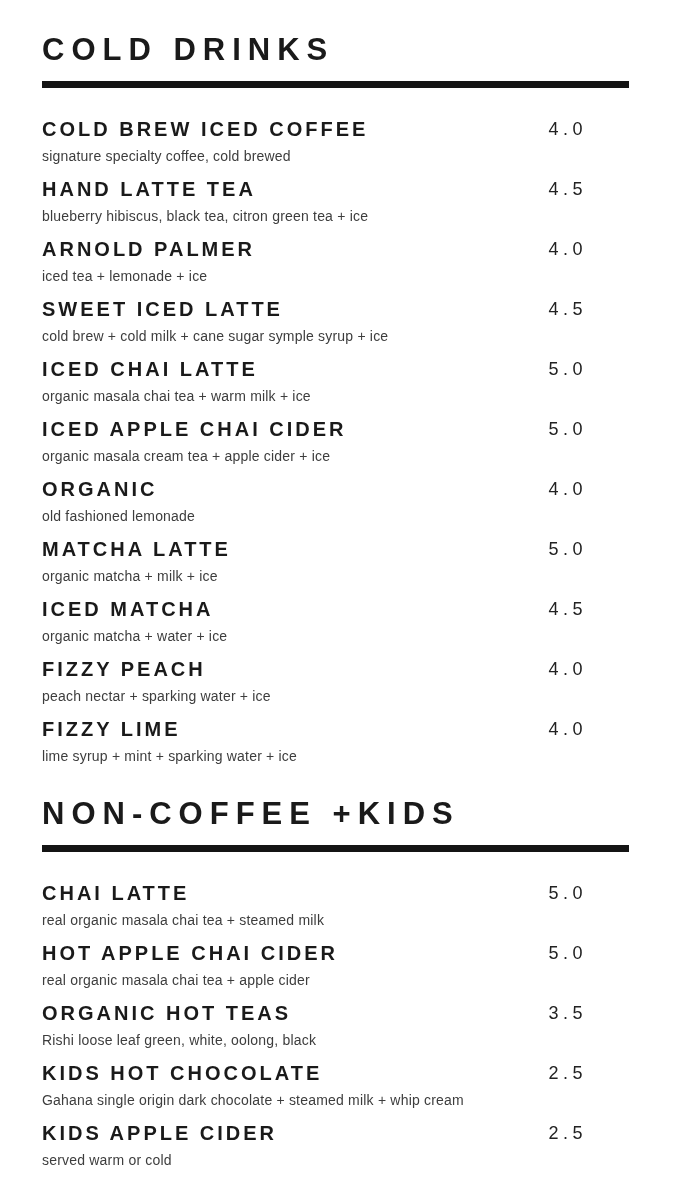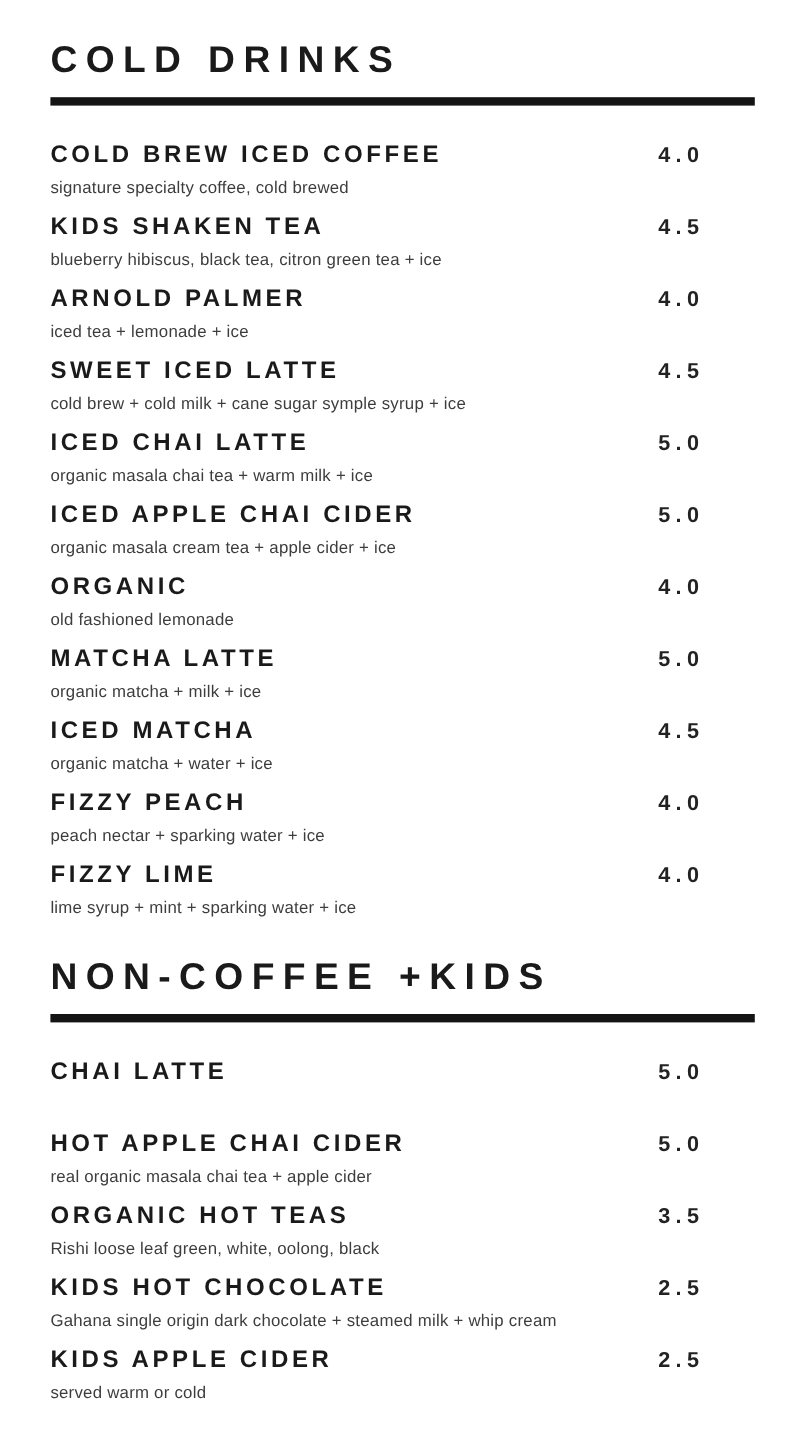--- a/index.html
+++ b/index.html
@@ -47,21 +47,21 @@
   }
   .item-name {
     font-size: 20px;
     font-weight: 700;
     letter-spacing: 3px;
     color: var(--text);
     white-space: nowrap;
   }
   .item-price {
     font-size: 18px;
-    font-weight: 700;
+    font-weight: 400;
     letter-spacing: 4.5px;
     color: #222222;
     white-space: nowrap;
   }
   .item-desc {
     margin-top: 8px;
     font-size: 14px;
     font-weight: 400;
     letter-spacing: 0.2px;
     line-height: 17px;
@@ -80,21 +80,21 @@
   <div class="menu-item">
     <div class="item-row">
       <span class="item-name">COLD BREW ICED COFFEE</span>
       <span class="item-price">4.0</span>
     </div>
     <div class="item-desc">signature specialty coffee, cold brewed</div>
   </div>
 
   <div class="menu-item">
     <div class="item-row">
-      <span class="item-name">KIDS SHAKEN TEA</span>
+      <span class="item-name">HAND LATTE TEA</span>
       <span class="item-price">4.5</span>
     </div>
     <div class="item-desc">blueberry hibiscus, black tea, citron green tea + ice</div>
   </div>
 
   <div class="menu-item">
     <div class="item-row">
       <span class="item-name">ARNOLD PALMER</span>
       <span class="item-price">4.0</span>
     </div>
@@ -169,20 +169,21 @@
 
   <section class="menu-section">
     <h1 class="section-title">NON-COFFEE +KIDS</h1>
     <div class="section-rule"></div>
     <div class="items">
   <div class="menu-item">
     <div class="item-row">
       <span class="item-name">CHAI LATTE</span>
       <span class="item-price">5.0</span>
     </div>
+    <div class="item-desc">real organic masala chai tea + steamed milk</div>
   </div>
 
   <div class="menu-item">
     <div class="item-row">
       <span class="item-name">HOT APPLE CHAI CIDER</span>
       <span class="item-price">5.0</span>
     </div>
     <div class="item-desc">real organic masala chai tea + apple cider</div>
   </div>
 

